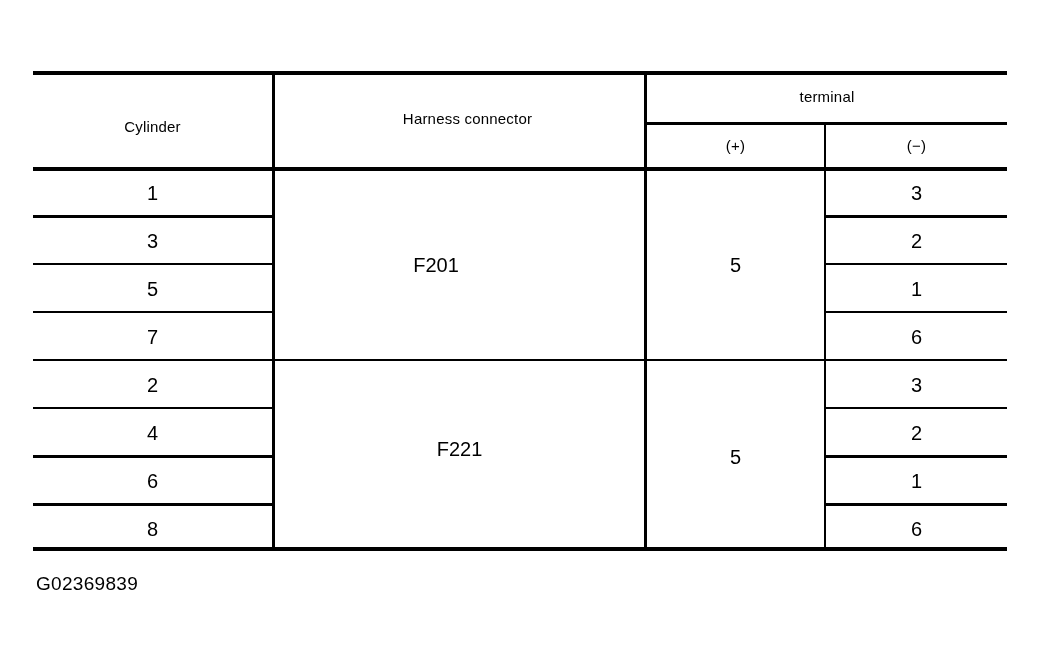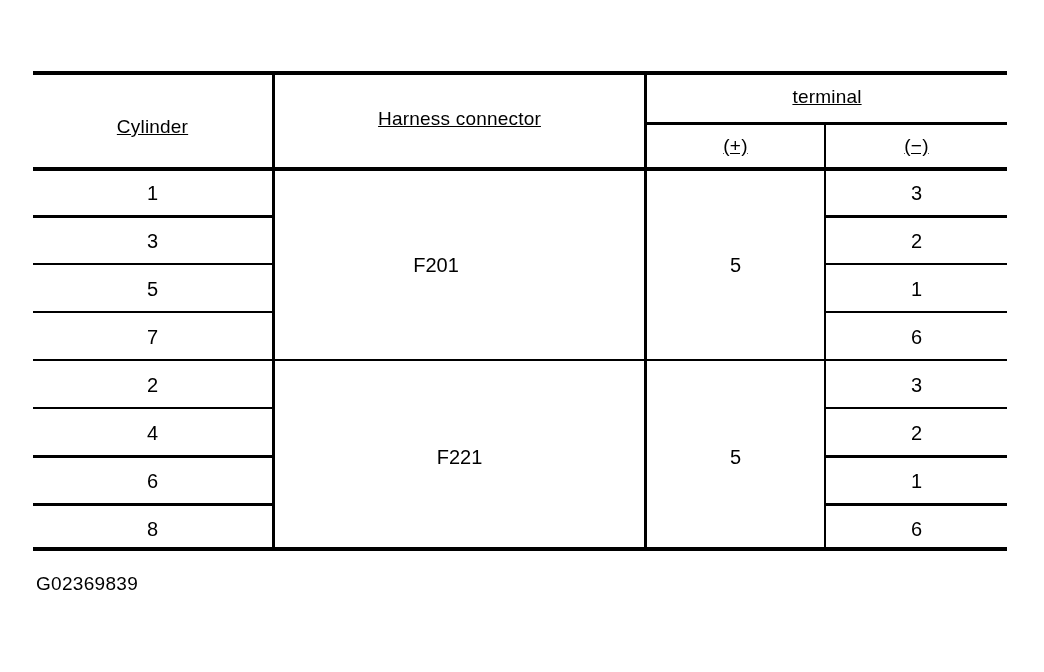--- a/index.html
+++ b/index.html
@@ -54,23 +54,22 @@
   
   .cell {
     position: absolute;
     display: flex;
     align-items: center;
     justify-content: center;
     text-align: center;
     line-height: 1.15;
   }
   .hdr-text {
-    font-size: 19px;
+    font-size: 15px;
     letter-spacing: 0.2px;
-    text-decoration: underline;
   }
   .val-text {
     font-size: 20px;
   }
   .grp-text {
     font-size: 20px;
   }
 
   .caption {
     position: absolute;
@@ -117,21 +116,21 @@
     <div class="vr" style="left:239px; top:0px; height:480px;"></div>
 
     <div class="vr" style="left:611px; top:0px; height:480px;"></div>
 
     <div class="vr thin" style="left:791px; top:51px; height:429px;"></div>
 
     <div class="cell hdr-text" style="left:0px; top:8px; width:239px; height:96px;">
       <span>Cylinder</span>
     </div>
 
-    <div class="cell hdr-text" style="left:242px; top:0px; width:369px; height:96px;">
+    <div class="cell hdr-text" style="left:242px; top:0px; width:369px; height:96px;padding-left:8px;">
       <span>Harness connector</span>
     </div>
 
     <div class="cell hdr-text" style="left:614px; top:0px; width:360px; height:51px;">
       <span>terminal</span>
     </div>
 
     <div class="cell hdr-text" style="left:614px; top:54px; width:177px; height:42px;">
       <span>(+)</span>
     </div>
@@ -180,21 +179,21 @@
     <div class="cell val-text" style="left:0px; top:340px; width:239px; height:44px;">
       <span>4</span>
     </div>
     <div class="cell val-text" style="left:0px; top:388px; width:239px; height:44px;">
       <span>6</span>
     </div>
     <div class="cell val-text" style="left:0px; top:436px; width:239px; height:44px;">
       <span>8</span>
     </div>
 
-    <div class="cell grp-text" style="left:242px; top:292px; width:369px; height:188px;">
+    <div class="cell grp-text" style="left:242px; top:284px; width:369px; height:188px;">
       <span>F221</span>
     </div>
 
     <div class="cell grp-text" style="left:614px; top:292px; width:177px; height:188px;">
       <span>5</span>
     </div>
 
     <div class="cell val-text" style="left:793px; top:292px; width:181px; height:44px;">
       <span>3</span>
     </div>

